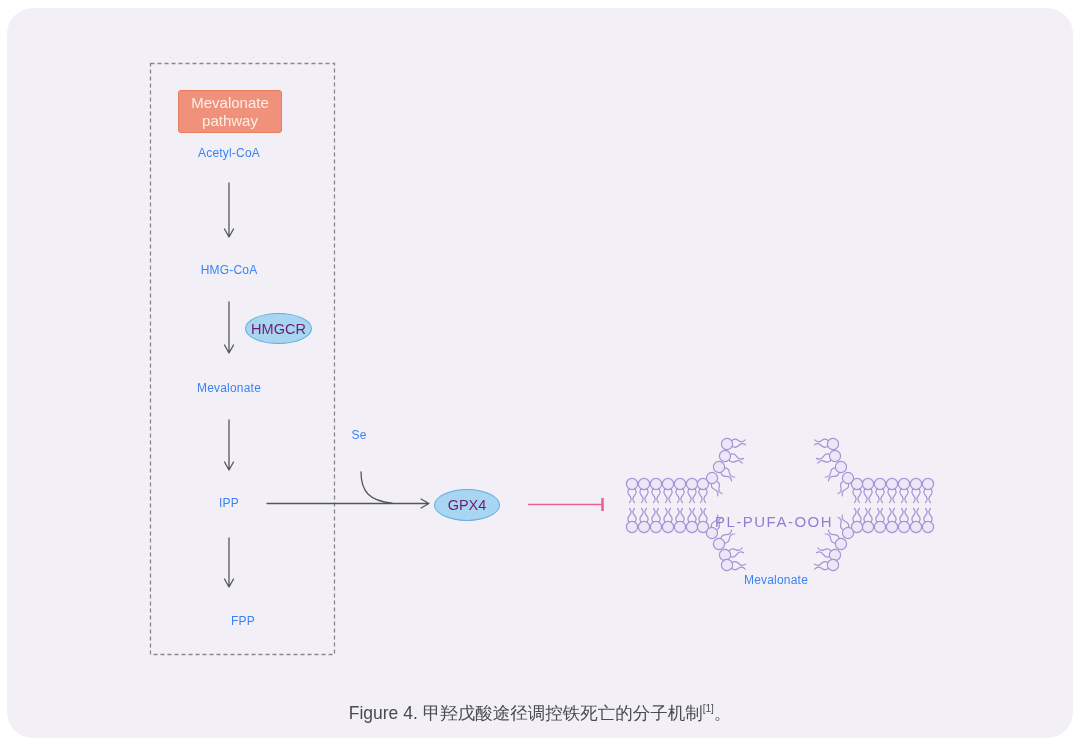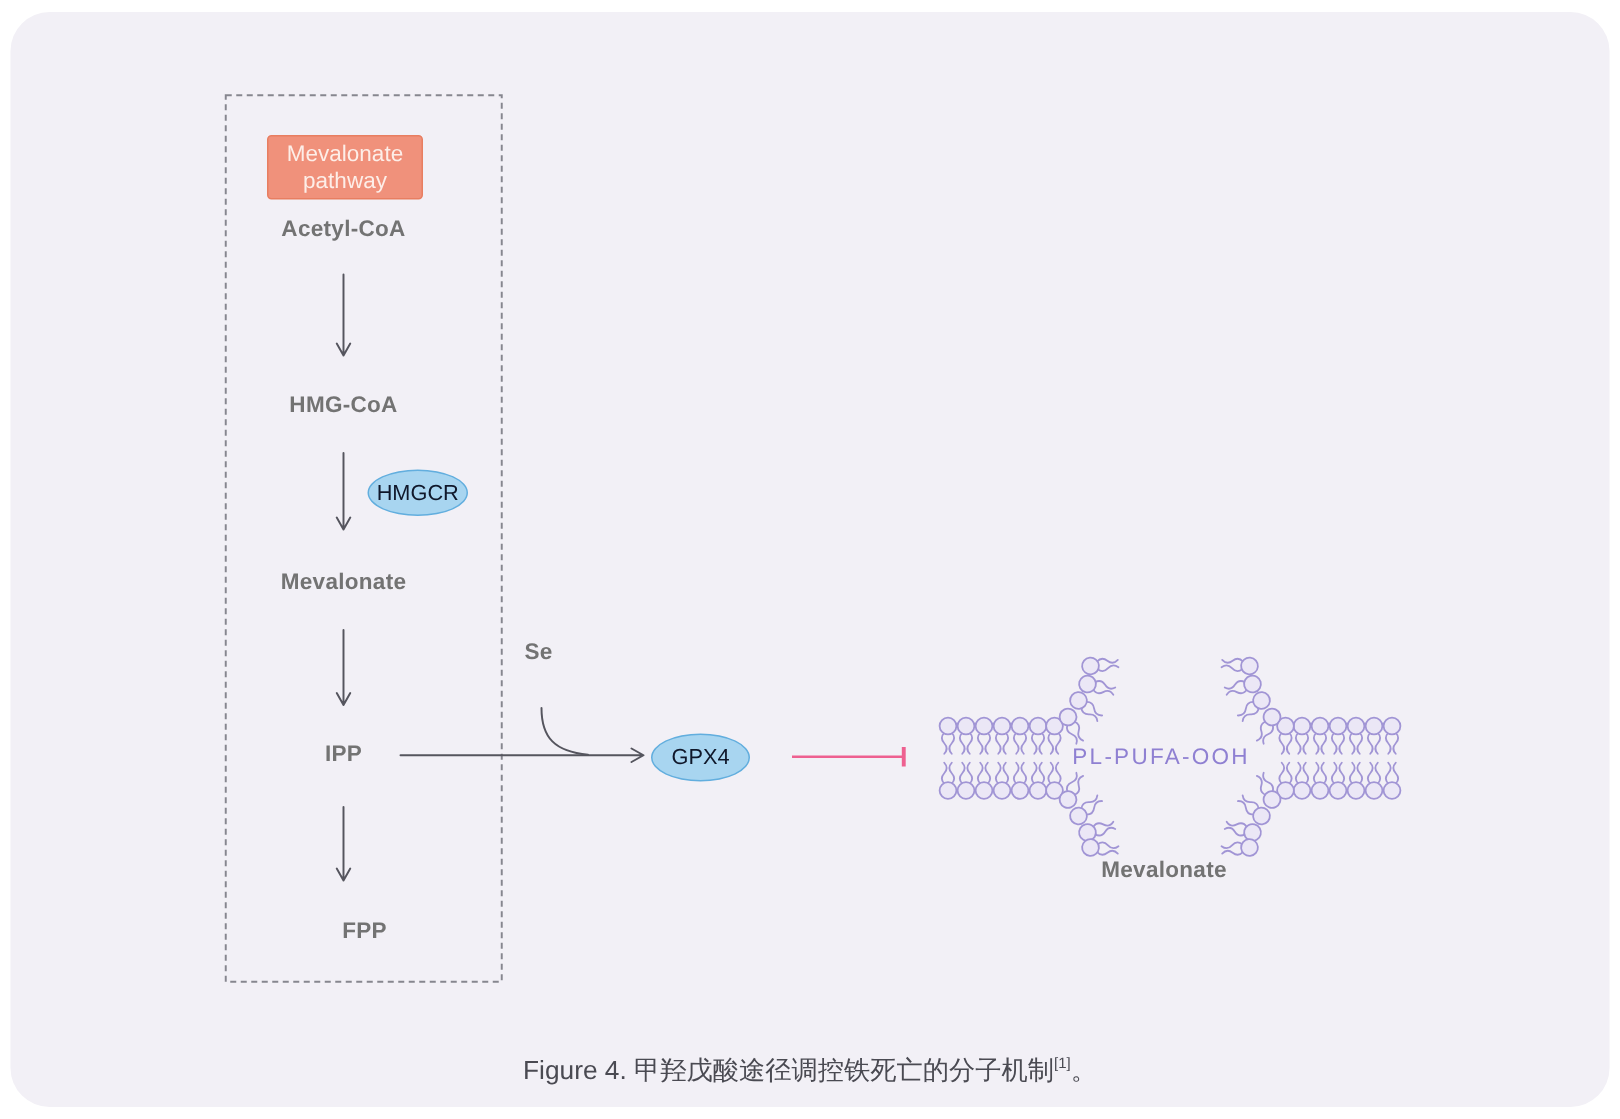--- a/index.html
+++ b/index.html
@@ -8,41 +8,41 @@
     background:#ffffff;
     font-family:"Liberation Sans", sans-serif;
   }
   .panel {
     position:absolute; left:7px; top:8px; width:1066px; height:730px;
     background:#f2f0f6; border-radius:26px;
   }
   svg.overlay { position:absolute; left:0; top:0; }
   .lbl {
     position:absolute; transform:translate(-50%,-50%);
-    font-size:15px; font-weight:700; color:#737373;
+    font-size:12px; font-weight:400; color:#3b82f6;
     letter-spacing:.2px; white-space:nowrap; z-index:3;
   }
   .mevbox {
     position:absolute; left:178px; top:90px; width:104px; height:43px;
     background:#f0917b; border:1.5px solid #e87e61; border-radius:3px;
     box-sizing:border-box; display:flex; align-items:center; justify-content:center;
     text-align:center; color:#fdeee8; font-size:15px; font-weight:500;
     line-height:18px; white-space:pre-line; z-index:3;
   }
   .oval {
     position:absolute; border-radius:50%;
     background:#a8d5f0; border:1.6px solid #62aede; box-sizing:border-box;
     display:flex; align-items:center; justify-content:center;
-    font-size:14.5px; font-weight:500; color:#0f172a; z-index:3;
+    font-size:14.5px; font-weight:500; color:#701a75; z-index:3;
   }
   .oval.hmgcr { left:245px; top:313px; width:67px; height:31px; }
   .oval.gpx4  { left:434px; top:489px; width:66px; height:32px; }
   .se-lbl { position:absolute; left:359px; top:435px; }
   .lipid-lbl {
-    position:absolute; left:774px; top:505px; transform:translate(-50%,-50%);
+    position:absolute; left:774px; top:521px; transform:translate(-50%,-50%);
     font-size:15px; font-weight:500; color:#8f80d2; letter-spacing:1.5px;
     white-space:nowrap; z-index:3;
   }
   .ferroptosis-lbl { left:776px; top:580px; }
   .caption {
     position:absolute; left:0; top:681px; width:1080px; text-align:center;
     font-size:17.5px; color:#4a4a52; z-index:3;margin-top:20px;
   }
   .caption sup { font-size:10px; }
   

